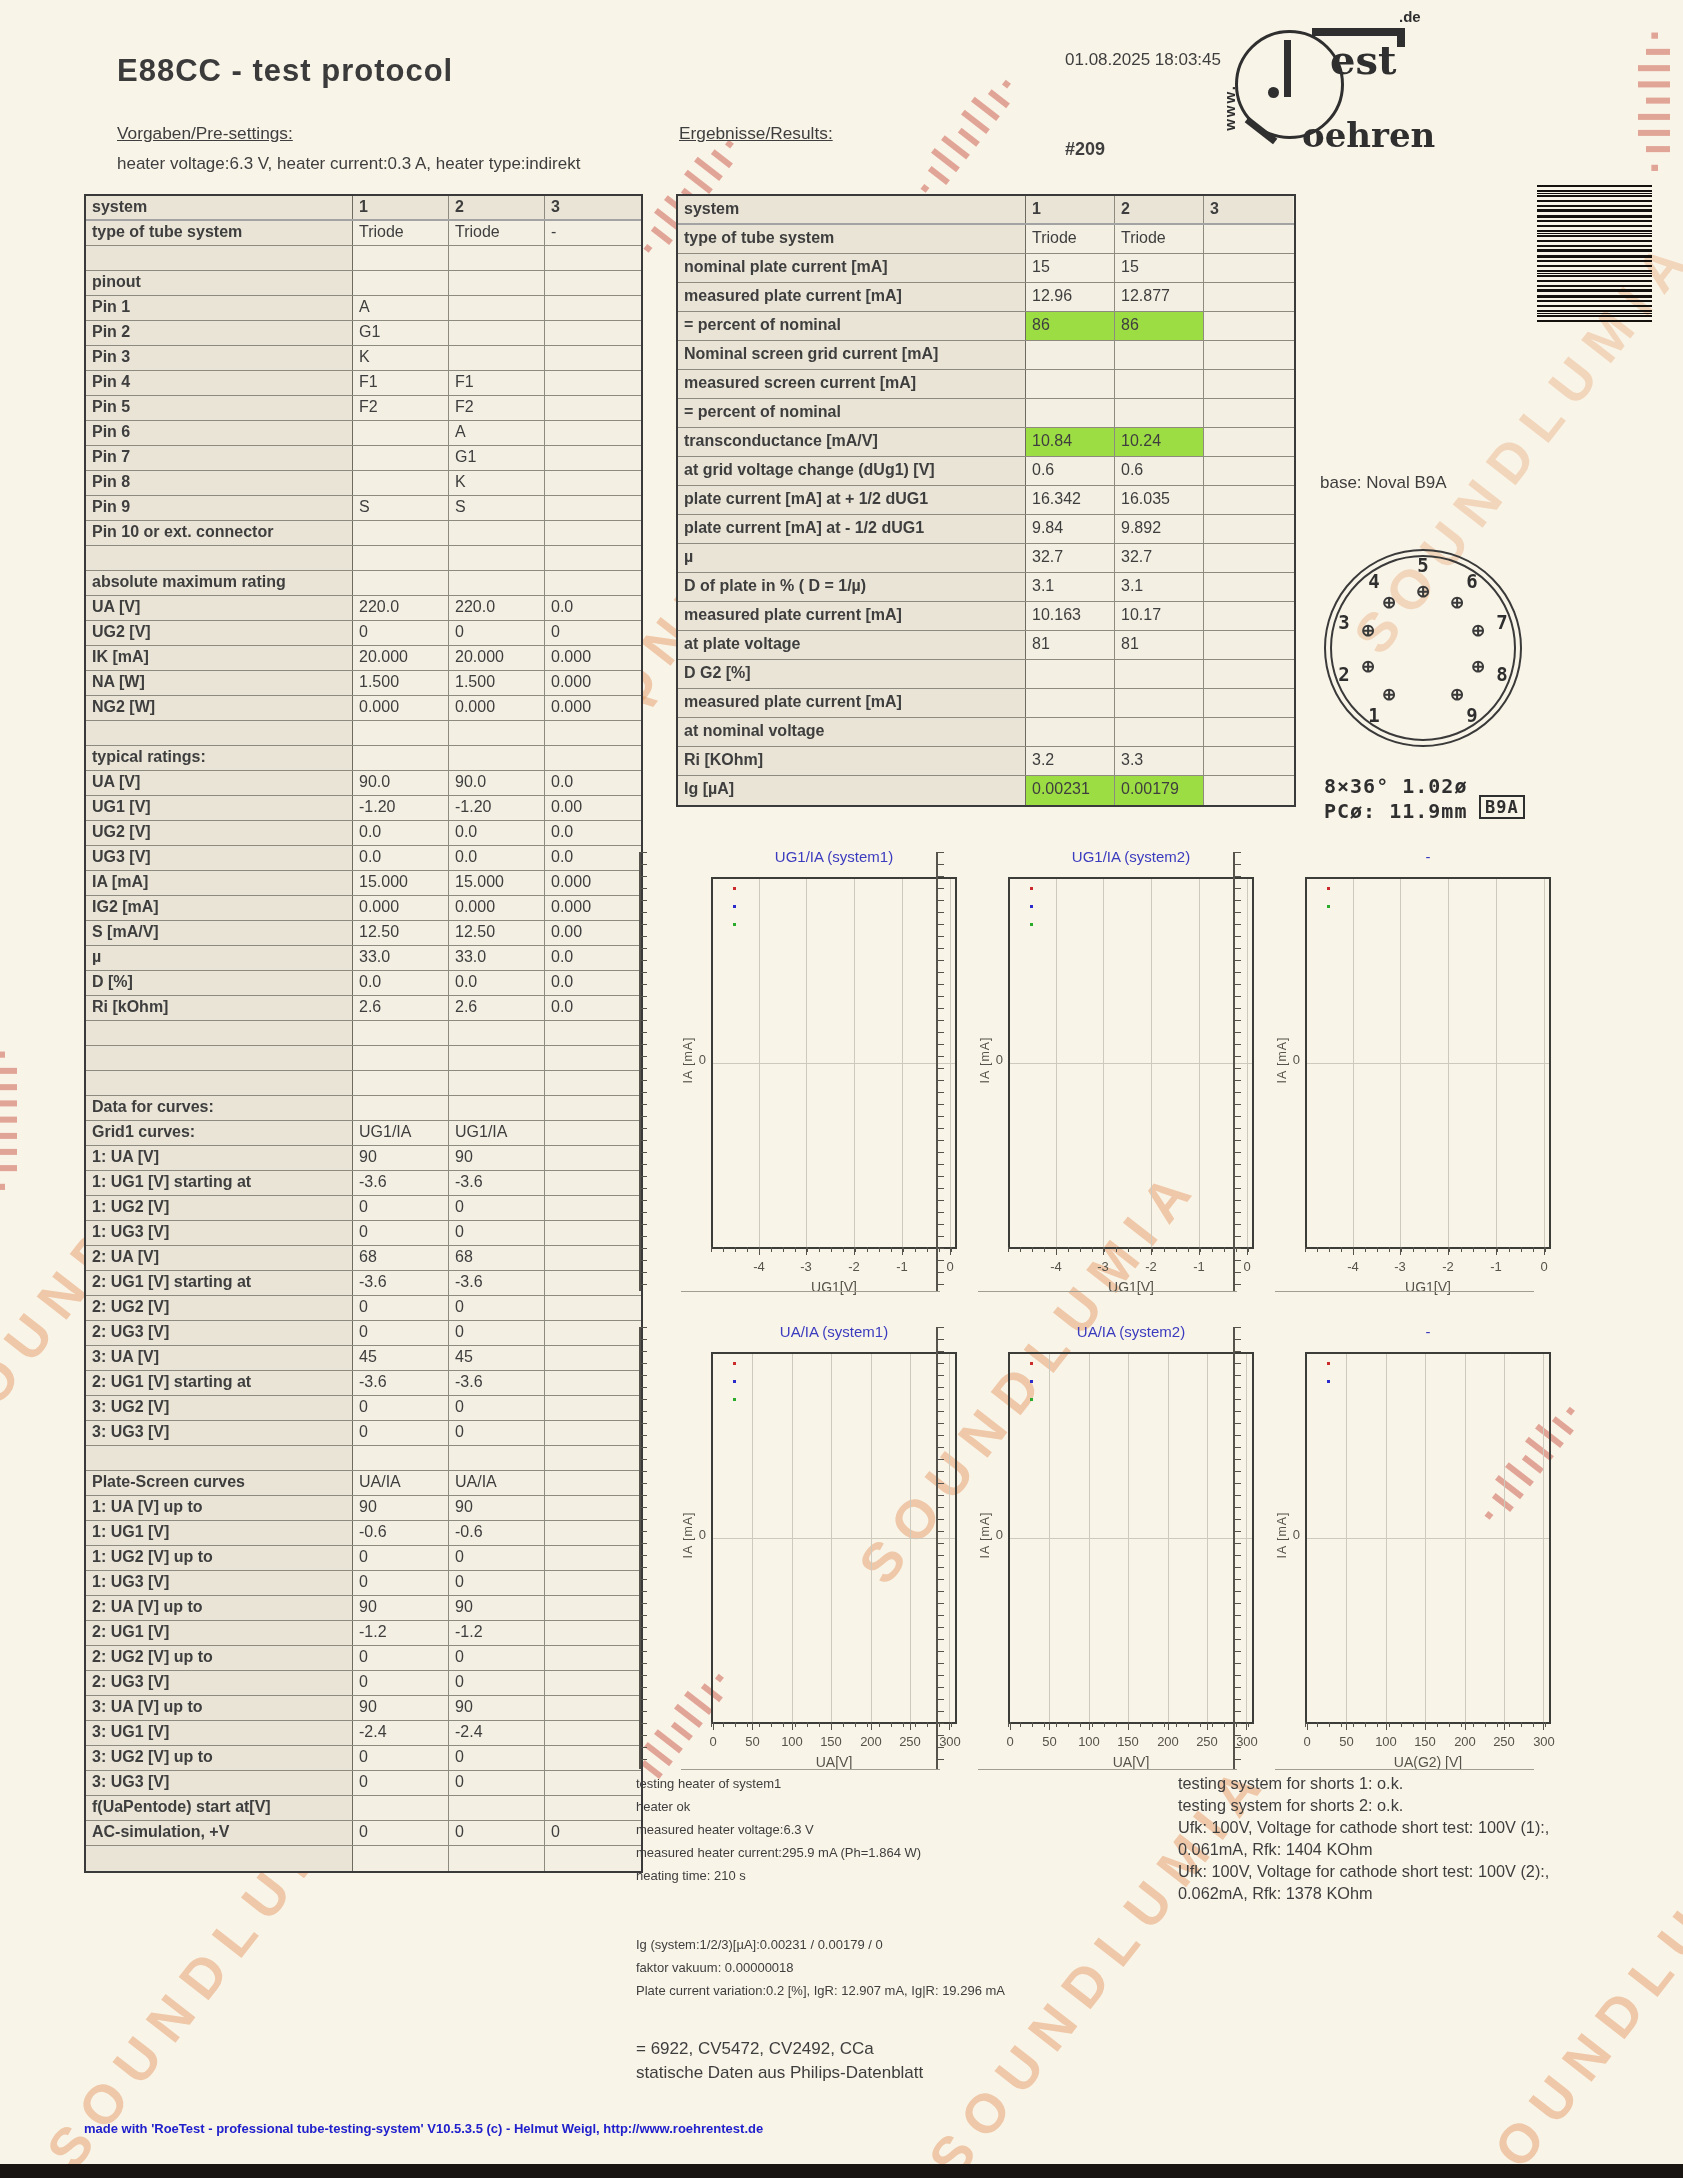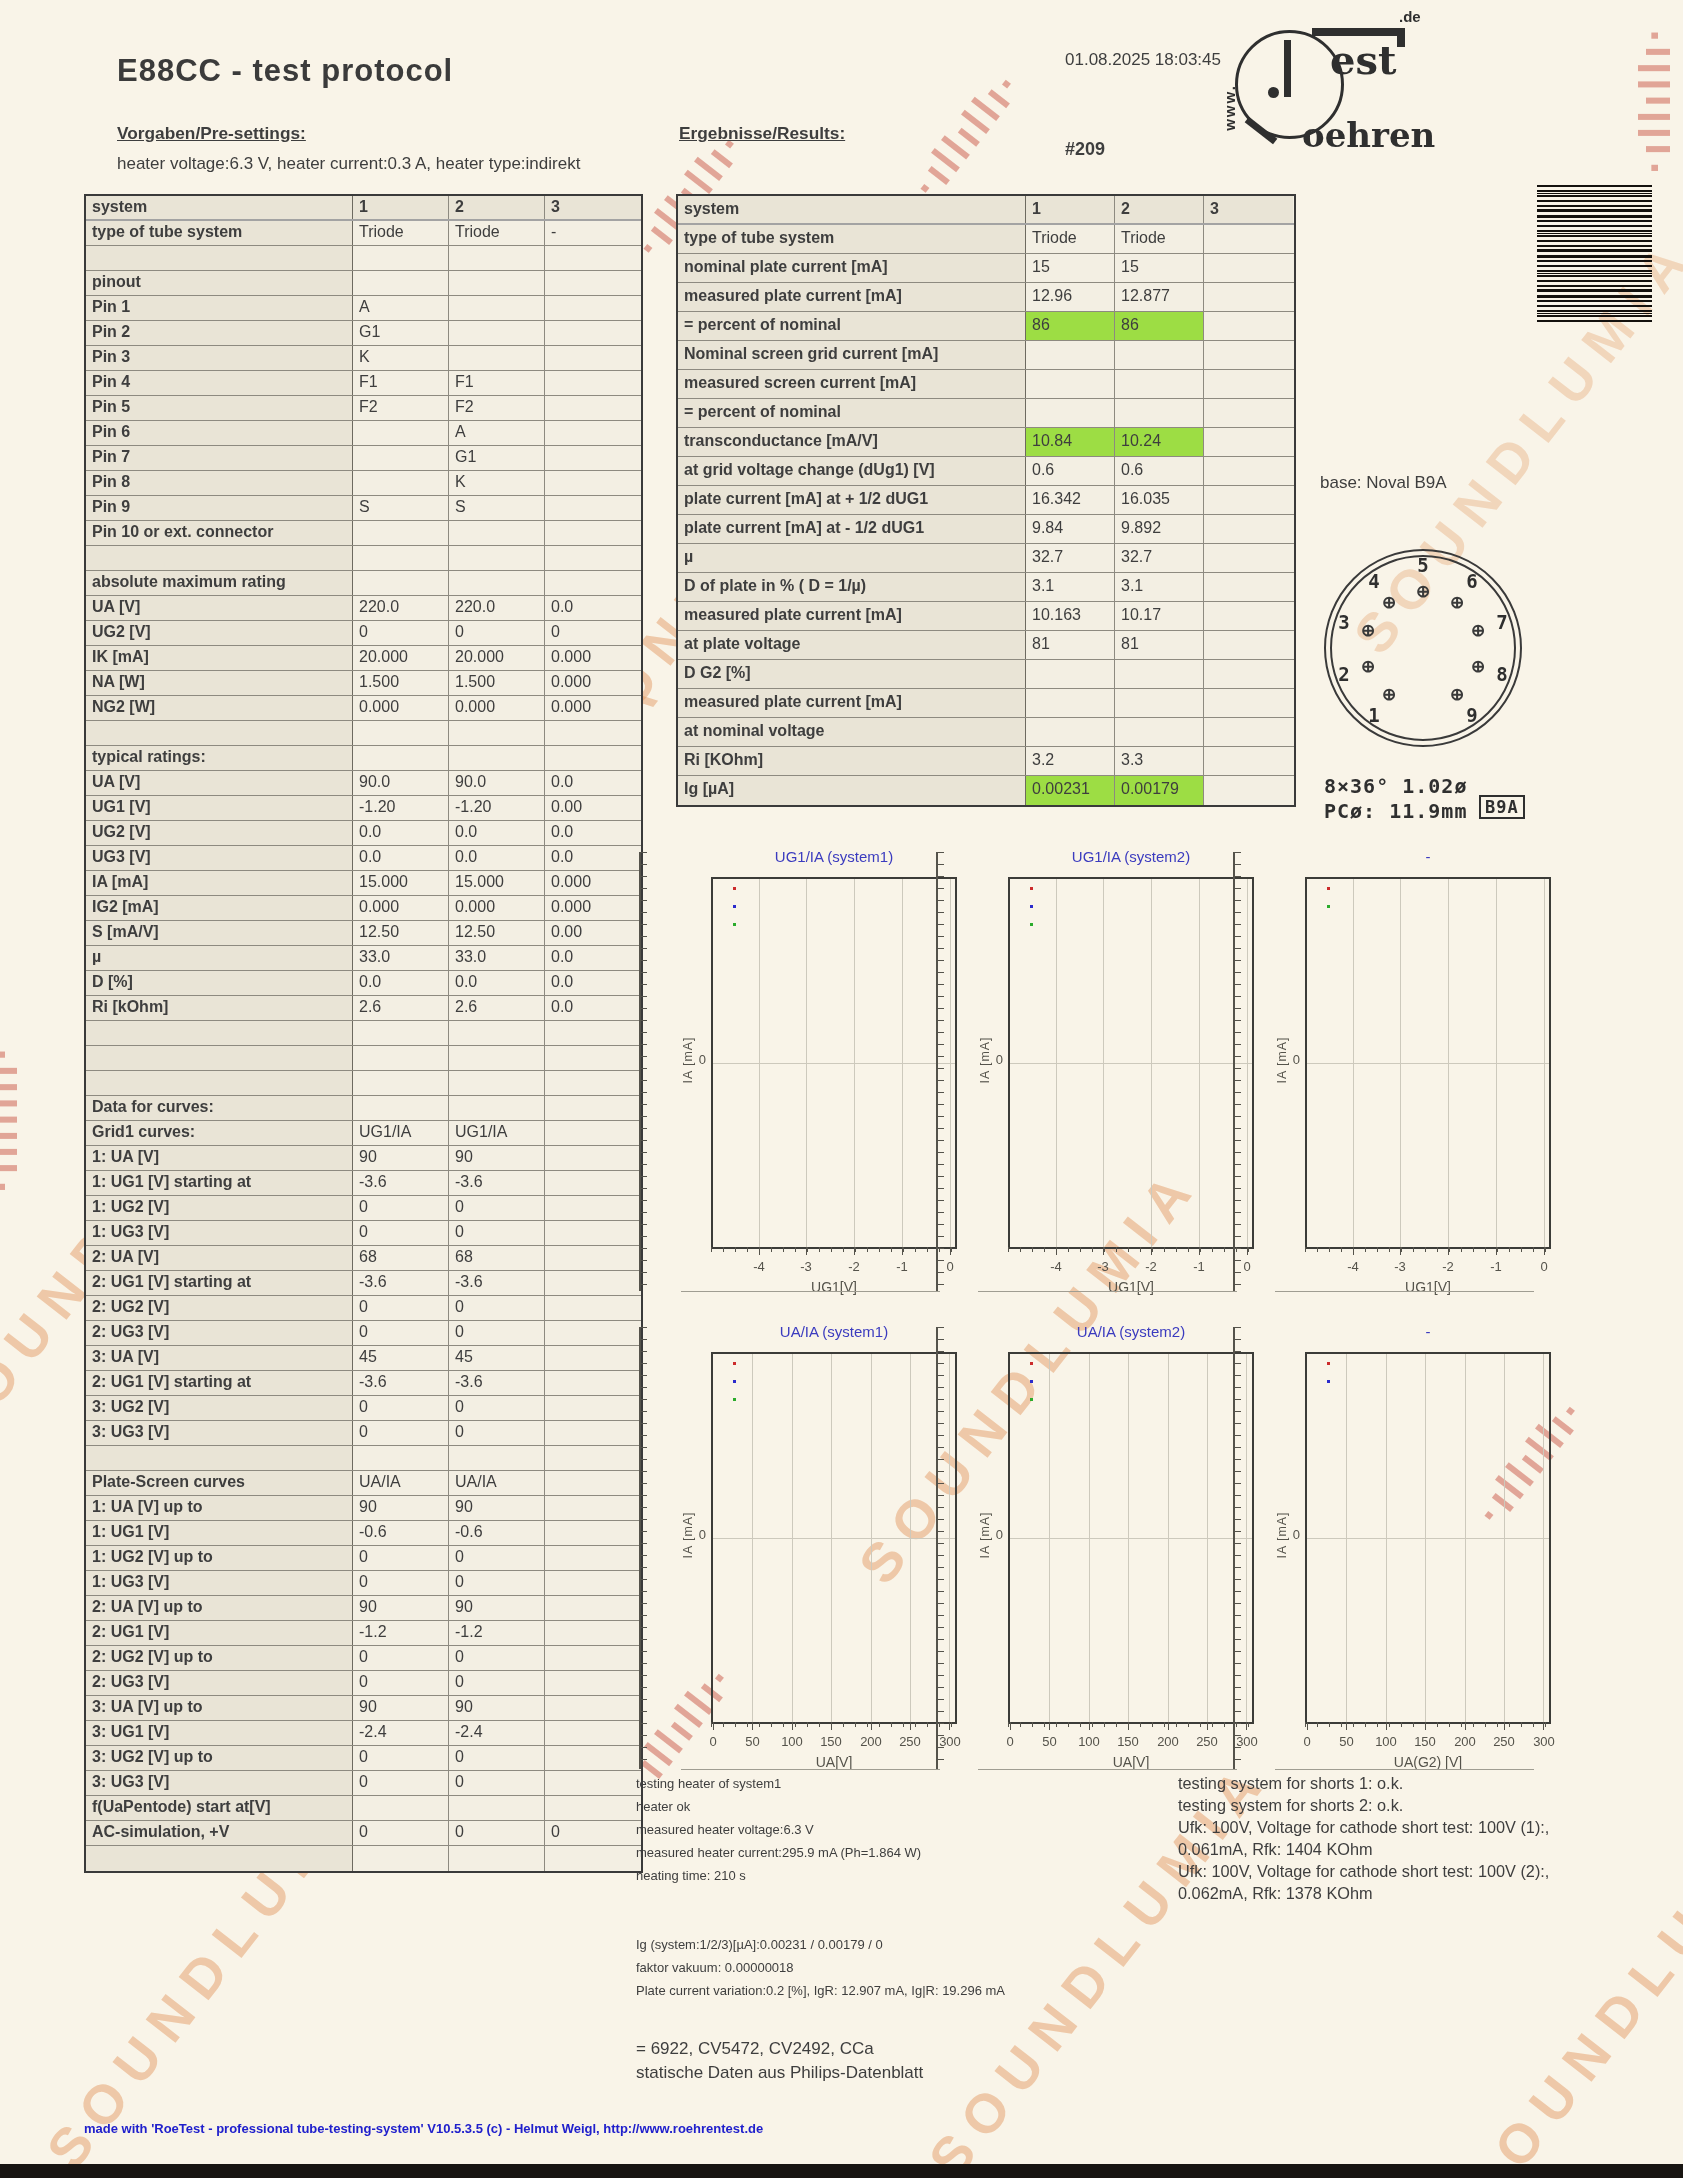--- a/index.html
+++ b/index.html
@@ -5,21 +5,21 @@
   html,body{margin:0;padding:0}
   body{width:1683px;height:2178px;position:relative;overflow:hidden;
        background:#f9f4e8;font-family:"Liberation Sans",sans-serif;color:#3e3e3e;
        --hl-green:#9ddd44;--chart-blue:#3b3bbf;--footer-blue:#2020cc;
        --wm-orange:#e39a63;--wm-red:#c23b2a}
   .abs{position:absolute}
 
   
   .doc-title{left:117px;top:53px;font-size:31px;font-weight:bold;color:#3b3b3b;letter-spacing:1px}
   .timestamp{left:1065px;top:50px;font-size:17px}
-  .heading{font-size:17.3px;font-weight:bold;text-decoration:underline}
+  .heading{font-size:17.3px;font-weight:normal;text-decoration:underline}
   .pre-heading{left:117px;top:123px}
   .res-heading{left:679px;top:123px}
   .heater-line{left:117px;top:154px;font-size:17px}
   .serial{left:1065px;top:139px;font-size:18px;font-weight:bold}
 
   
   .logo{left:1213px;top:8px;width:213px;height:166px}
   .logo>div{position:absolute}
   .logo-www{left:-20px;top:91px;width:73px;text-align:center;transform:rotate(-90deg);
             font-size:15px;font-weight:bold;letter-spacing:2px;color:#2f2f2f}

